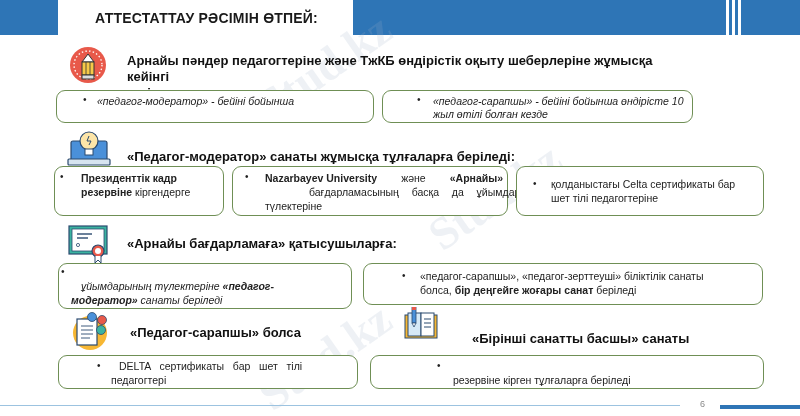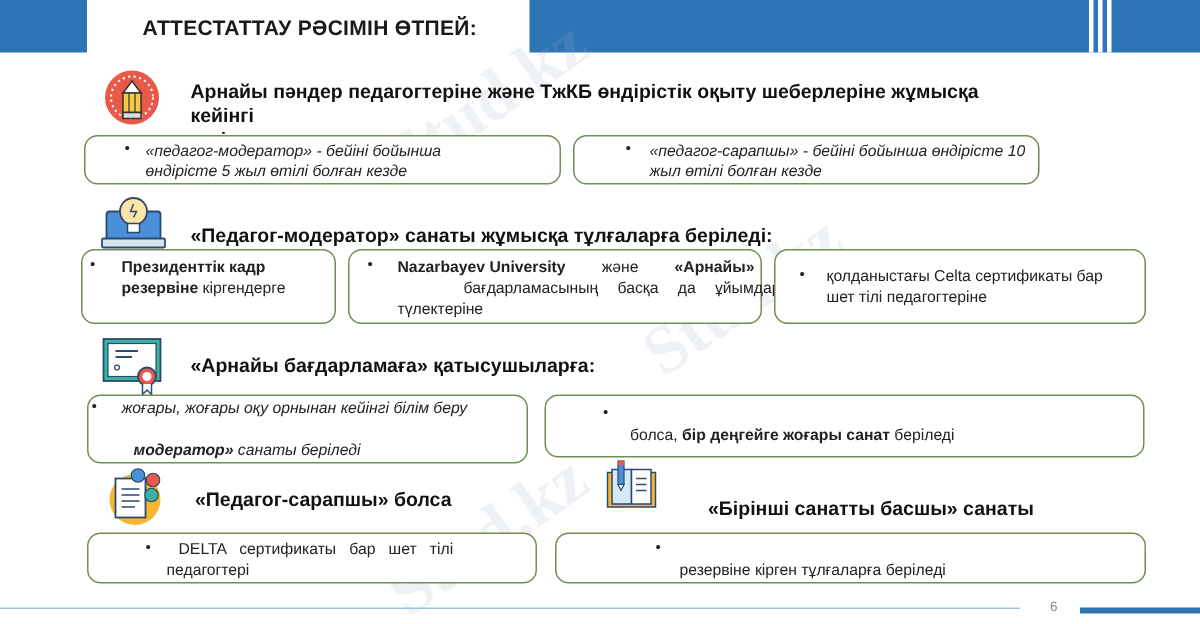--- a/index.html
+++ b/index.html
@@ -50,21 +50,20 @@
     <rect x="14" y="30" width="12" height="4" fill="#ddd" stroke="#333" stroke-width="1"></rect>
   </svg>
 </div>
 <div class="abs heading" style="left:127px;top:53px;width:560px;">
   <div>Арнайы пәндер педагогтеріне және ТжКБ өндірістік оқыту шеберлеріне жұмысқа кейінгі</div>
   <div>кезінде:</div>
 </div>
 <div class="abs box it" style="left:56px;top:90px;width:318px;height:33px;">
   <span class="bul" style="left:26px;top:2px;">•</span>
   <div class="abs" style="left:40px;top:3px;">«педагог-модератор» - бейіні бойынша</div>
-  <div class="abs" style="left:40px;top:16px;">өндірісте 5 жыл өтілі болған кезде</div>
 </div>
 <div class="abs box it" style="left:382px;top:90px;width:311px;height:33px;">
   <span class="bul" style="left:34px;top:2px;">•</span>
   <div class="abs" style="left:50px;top:3px;">«педагог-сарапшы» - бейіні бойынша өндірісте 10</div>
   <div class="abs" style="left:50px;top:16px;">жыл өтілі болған кезде</div>
 </div>
 
 <div class="abs" style="left:67px;top:129px;width:44px;height:38px;">
   <svg width="44" height="38" viewBox="0 0 44 38">
     <rect x="4" y="12" width="36" height="20" rx="2" fill="#4a90d9" stroke="#2b4a6f" stroke-width="1.2"></rect>
@@ -104,25 +103,26 @@
     <line x1="9" y1="13" x2="20" y2="13" stroke="#2b4a6f" stroke-width="1.4"></line>
     <circle cx="10" cy="20" r="1.6" fill="none" stroke="#2b4a6f" stroke-width="0.8"></circle>
     <circle cx="30" cy="26" r="6" fill="#e8594a" stroke="#2b4a6f" stroke-width="1.2"></circle>
     <circle cx="30" cy="26" r="3" fill="#fff"></circle>
     <path d="M27 31 L27 38 L30 35 L33 38 L33 31" fill="#fff" stroke="#2b4a6f" stroke-width="1"></path>
   </svg>
 </div>
 <div class="abs heading" style="left:127px;top:236px;">«Арнайы бағдарламаға» қатысушыларға:</div>
 <div class="abs box it" style="left:58px;top:263px;width:294px;height:46px;">
   <span class="bul" style="left:2px;top:1px;">•</span>
-  <div class="abs" style="left:22px;top:1px;">жоғары, жоғары оқу орнынан кейінгі білім беру</div>
-  <div class="abs" style="left:30px;top:29px;"><span class="b">модератор»</span><span> санаты беріледі</span></div>
+  <div class="abs" style="left:22px;top:15px;"><span>ұйымдарының түлектеріне </span><span class="b">«педагог-</span></div>
+  <div class="abs" style="left:12px;top:29px;"><span class="b">модератор»</span><span> санаты беріледі</span></div>
 </div>
 <div class="abs box" style="left:363px;top:263px;width:400px;height:42px;">
   <span class="bul" style="left:38px;top:5px;">•</span>
+  <div class="abs" style="left:56px;top:5px;">«педагог-сарапшы», «педагог-зерттеуші» біліктілік санаты</div>
   <div class="abs" style="left:56px;top:19px;"><span>болса, </span><span class="b">бір деңгейге жоғары санат</span><span> беріледі</span></div>
 </div>
 
 <div class="abs" style="left:70px;top:311px;width:40px;height:40px;">
   <svg width="40" height="40" viewBox="0 0 40 40">
     <circle cx="20" cy="22" r="17" fill="#f7b733"></circle>
     <rect x="7" y="8" width="20" height="26" fill="#fff" stroke="#2b4a6f" stroke-width="1.2"></rect>
     <line x1="11" y1="15" x2="23" y2="15" stroke="#2b4a6f" stroke-width="0.9"></line>
     <line x1="11" y1="19" x2="23" y2="19" stroke="#2b4a6f" stroke-width="0.9"></line>
     <line x1="11" y1="23" x2="23" y2="23" stroke="#2b4a6f" stroke-width="0.9"></line>

